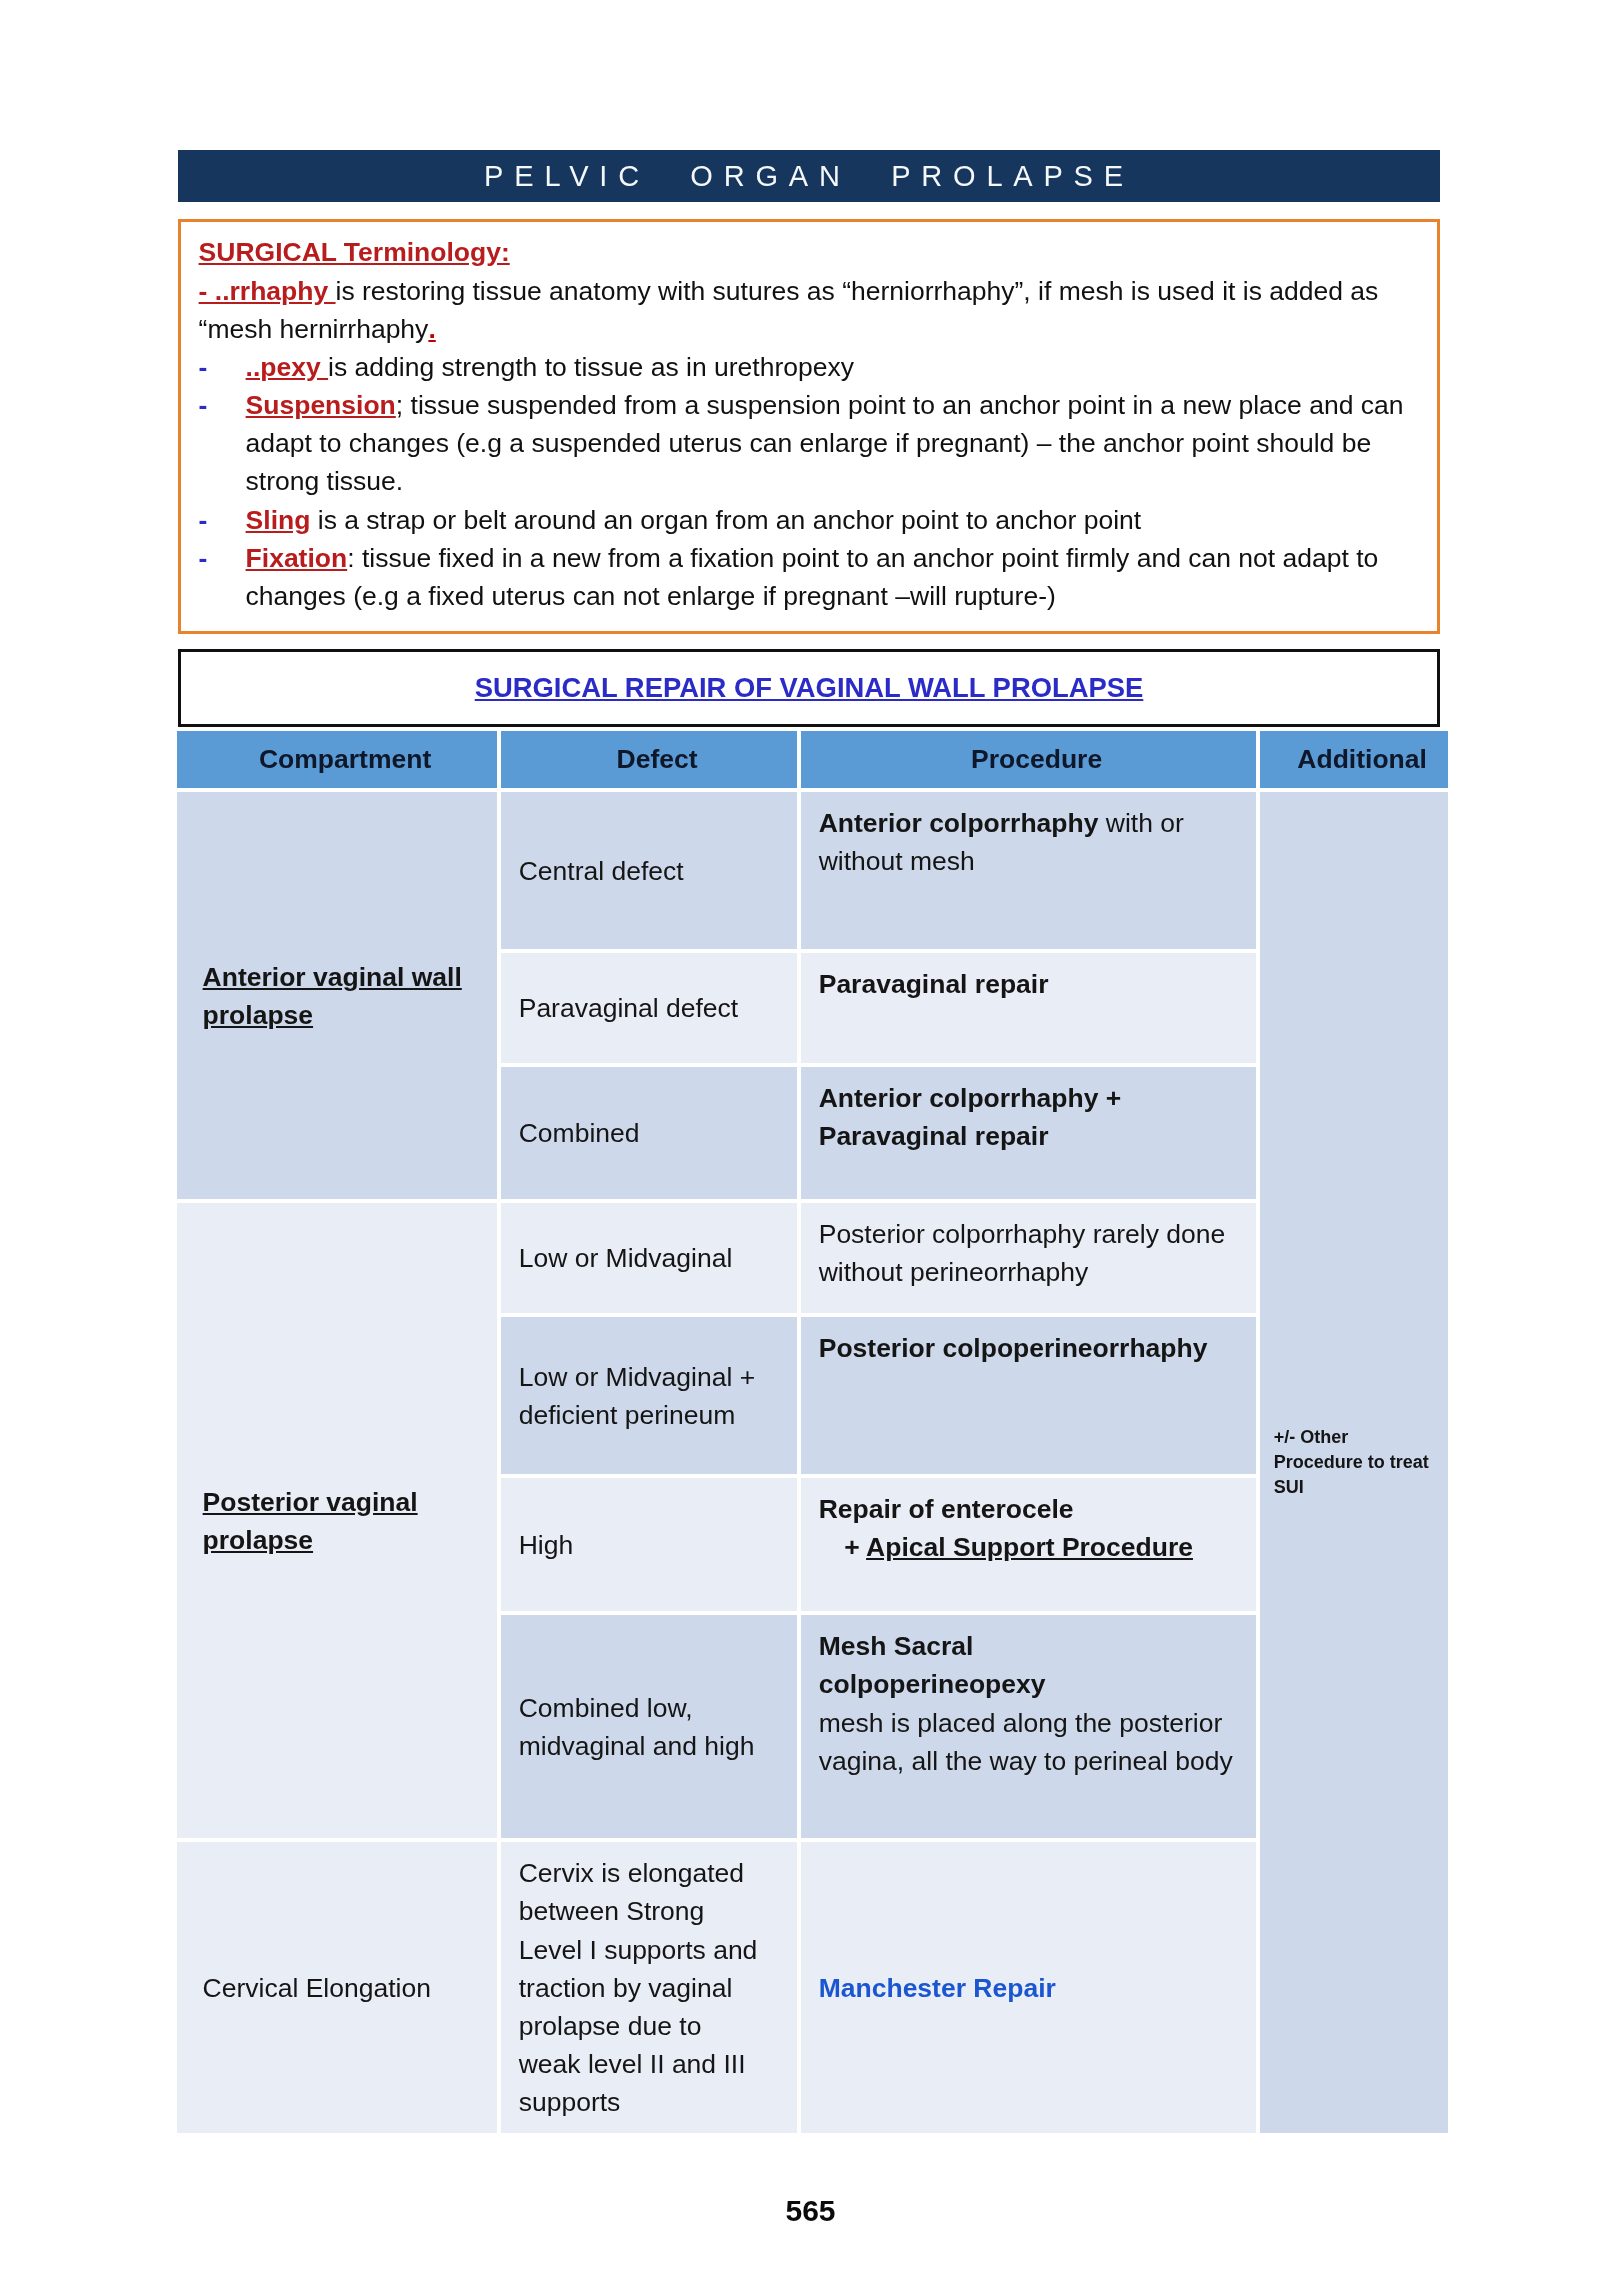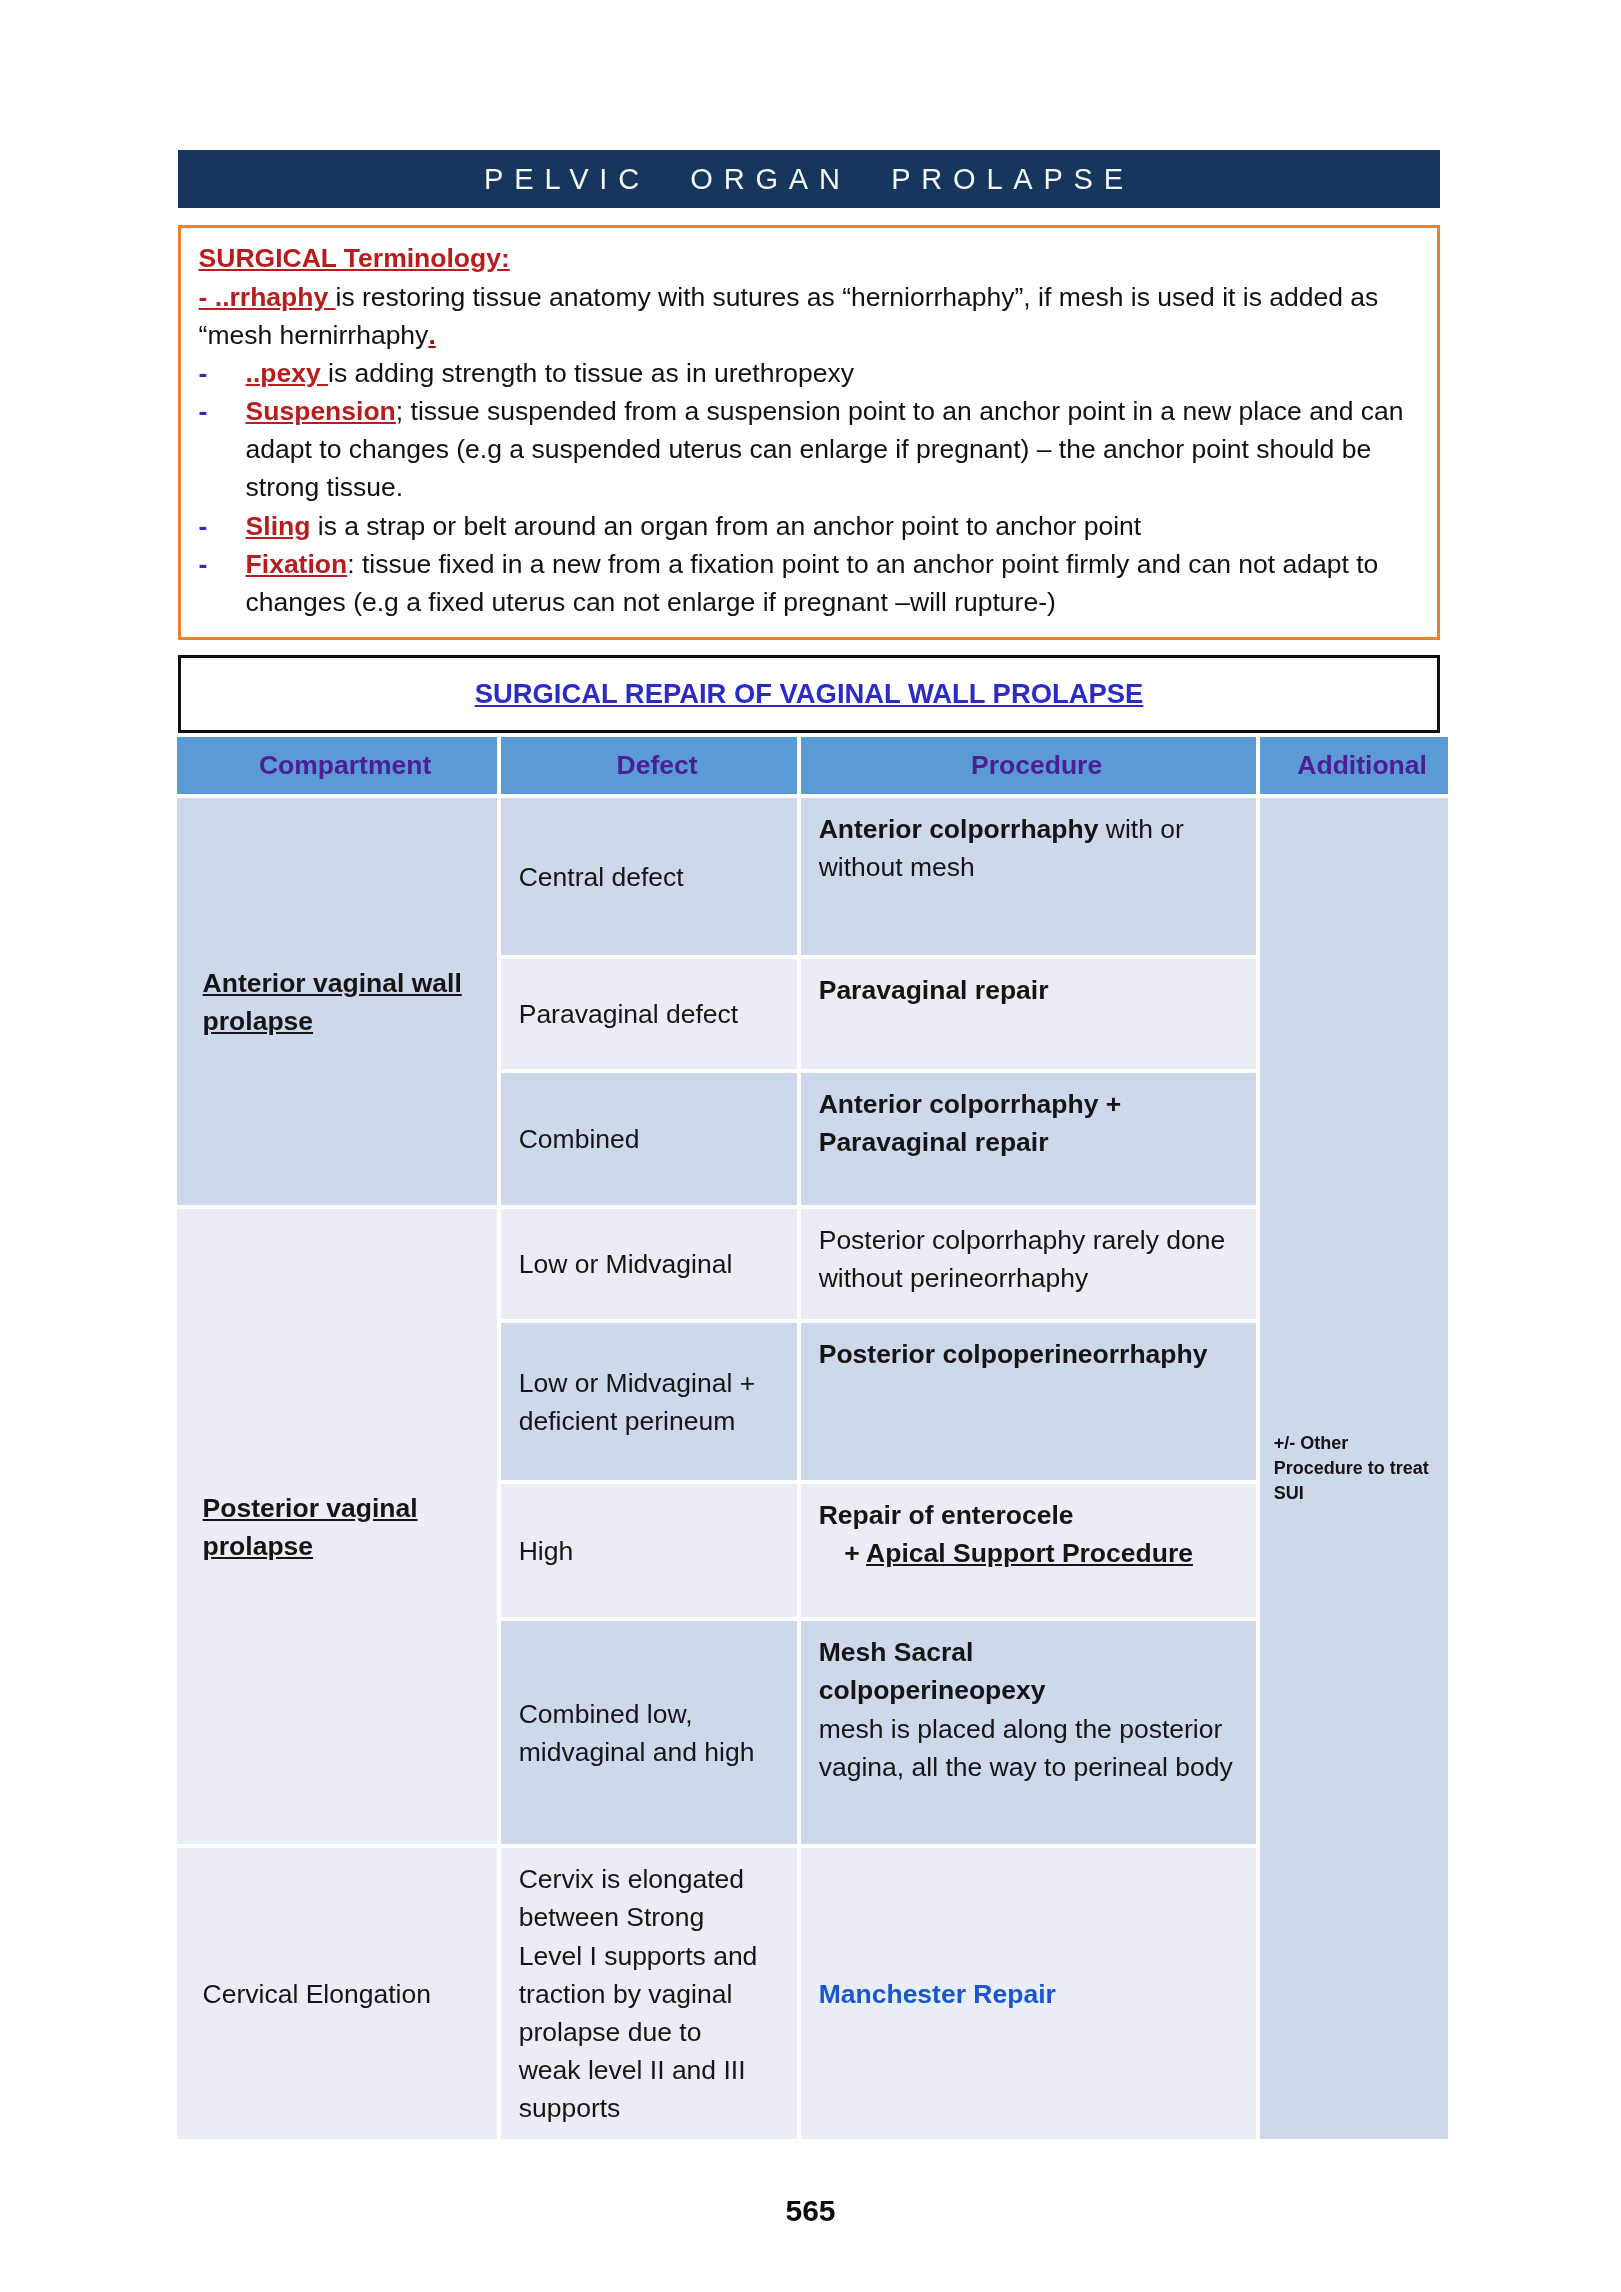--- a/index.html
+++ b/index.html
@@ -12,21 +12,21 @@
     overflow: hidden;
   }
   .content {
     position: absolute;
     left: 178px; top: 0;
     width: 1262px;
   }
   
   .navy-bar {
     margin-top: 150px;
-    height: 58px;
+    height: 52px;
     background: #17365D;
     display: flex; align-items: center; justify-content: center;
     color: #F5F8FA;
     font-size: 29px;
     letter-spacing: 10.8px;
     word-spacing: 21.6px;
     font-weight: 400;
   }
   
   .black-box {
@@ -81,21 +81,21 @@
   }
   col.c-comp { width: 320px; }
   col.c-defect { width: 296px; }
   col.c-proc { width: 455px; }
   col.c-addl { width: 188px; }
   th {
     background: #5B9BD5;
     height: 57px;
     font-size: 26.5px;
     font-weight: bold;
-    color: #4c1d95;
+    color: #0f172a;
     text-align: center;
     vertical-align: middle;
     padding-left: 16px;
   }
   td {
     font-size: 26.5px;
     line-height: 1.44;
     color: #151515;
   }
   .dark { background: #CDD8EA; }

